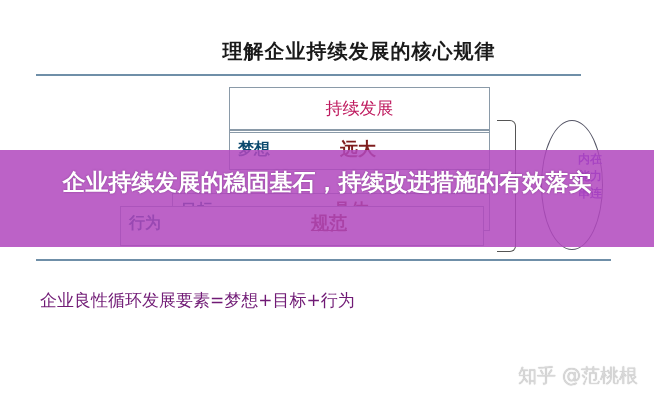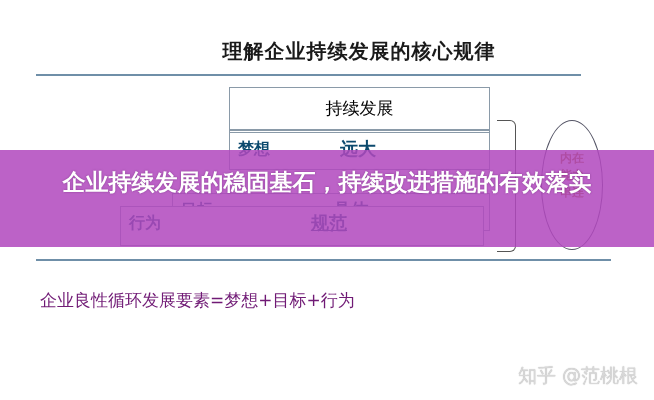--- a/index.html
+++ b/index.html
@@ -20,42 +20,42 @@
     }
     .rule.top { left: 36px; width: 545px; top: 74px; }
     .rule.bottom { left: 36px; width: 575px; top: 259px; }
 
     .box {
       position: absolute; border: 1.5px solid #8a9aa8; background: #fff;
       box-sizing: border-box;
     }
     .box.header { left: 229px; top: 87px; width: 261px; height: 43px; }
     .box.header .lbl {
-      position: absolute; width: 100%; top: 9px; text-align: center; font-size: 17px; color: #000000;
+      position: absolute; width: 100%; top: 9px; text-align: center; font-size: 17px; color: #be185d;
     }
     .box.dream { left: 229px; top: 130px; width: 261px; height: 40px; border-top: 3px double #8a9aa8; }
     .box.goal { left: 172px; top: 165px; width: 318px; height: 38px; margin-top: 28px; }
     .box.action { left: 120px; top: 206px; width: 364px; height: 40px; }
     .lbl-left { position: absolute; left: 8px; top: 6px; font-size: 16px; color: #0c4a6e; font-family: "DejaVu Sans", sans-serif; font-weight: bold; }
-    .lbl-right { position: absolute; left: 110px; top: 4px; font-size: 18px; font-weight: bold; color: #0c4a6e; }
+    .lbl-right { position: absolute; left: 110px; top: 4px; font-size: 18px; font-weight: bold; color: #7f1d1d; }
     .action .lbl-right { left: 190px; text-decoration: underline; }
     .goal .lbl-right { left: 160px; }
 
     .bracket {
       position: absolute; left: 497px; top: 120px; width: 18px; height: 130px;
       border: 1.5px solid #555; border-left: none; border-radius: 0 6px 6px 0;
     }
     .ellipse {
       position: absolute; left: 541px; top: 120px; width: 60px; height: 128px;
       border: 1.5px solid #556; border-radius: 50%;
     }
     .ellipse-text {
-      position: absolute; left: 0; width: 100%; top: 30px; text-align: center;
-      font-size: 12px; font-weight: bold; line-height: 17px; color: #a16207;
-      font-family: Liberation Mono, monospace;
+      position: absolute; left: 0; width: 100%; top: 30px; text-align: right;
+      font-size: 12px; font-weight: bold; line-height: 17px; color: #6d28d9;
+      font-family: Liberation Sans, sans-serif;
     }
 
     .banner {
       position: absolute; left: 0; top: 150px; width: 654px; height: 97px;
       background: rgba(177, 72, 190, 0.86);
     }
     .banner-text {
       position: absolute; left: 40px; right: 40px; top: 14px;
       text-align: center; color: #ffffff; font-size: 23px; font-weight: bold; line-height: 36px;
       font-family: "DejaVu Sans", "Liberation Sans", sans-serif;

